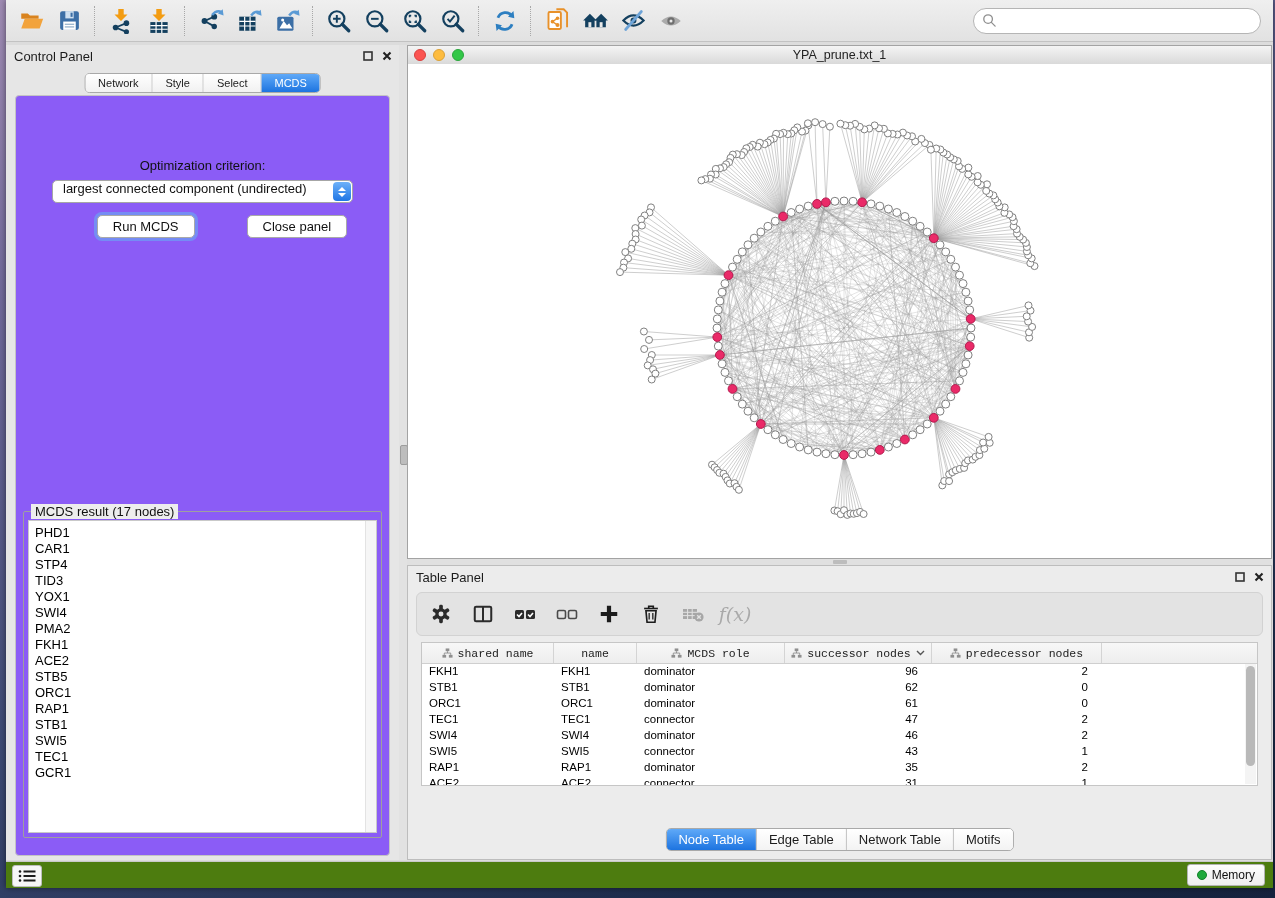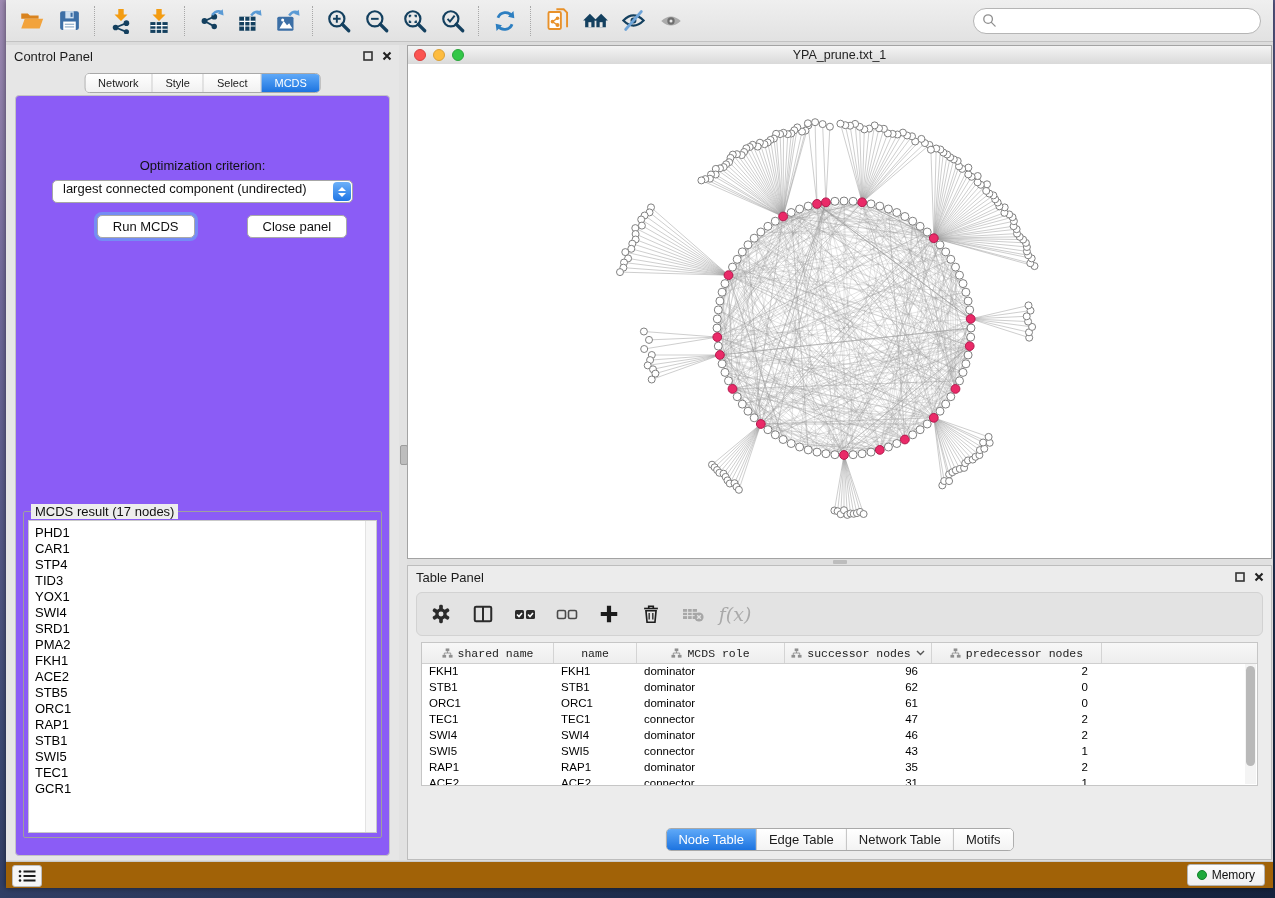--- a/index.html
+++ b/index.html
@@ -67,21 +67,21 @@
   .td{box-sizing:border-box;padding-left:7px;overflow:hidden;white-space:nowrap;}
   .td.num{text-align:right;padding-right:14px;padding-left:0;}
   .c0{width:132px;} .c1{width:83px;} .c2{width:148px;} .c3{width:147px;} .c4{width:170px;}
   .tscroll{position:absolute;right:1px;top:21px;bottom:1px;width:11px;background:#f4f4f4;}
   .tthumb{position:absolute;left:1px;top:2px;width:9px;height:100px;background:#b9b9b9;border-radius:5px;}
   .ttabs{position:absolute;left:50%;transform:translateX(-50%);bottom:8px;display:flex;border:1px solid #a9a9a9;border-radius:5px;overflow:hidden;background:#fdfdfd;}
   .ttab{padding:3px 12px;font-size:13px;color:#1c1c1c;background:linear-gradient(#ffffff,#f3f3f3);border-right:1px solid #bcbcbc;}
   .ttab:last-child{border-right:none;}
   .ttab.active{background:linear-gradient(#5fa9f8,#1d74e0);color:#fff;}
   
-  .statusbar{position:absolute;left:0;right:0;bottom:0;height:26px;background:#a16207;border-top:1px solid #c9c9c9;}
+  .statusbar{position:absolute;left:0;right:0;bottom:0;height:26px;background:#4d7c0f;border-top:1px solid #c9c9c9;}
   .listbtn{position:absolute;left:6px;top:3px;width:28px;height:20px;background:#f6f6f6;border:1px solid #bdbdbd;border-radius:3px;display:flex;align-items:center;justify-content:center;}
   .membtn{position:absolute;right:8px;top:2px;height:20px;background:linear-gradient(#fdfdfd,#eeeeee);border:1px solid #b3b3b3;border-radius:3px;display:flex;align-items:center;gap:5px;padding:0 9px;font-size:12px;color:#111;}
   .memdot{width:10px;height:10px;border-radius:50%;background:#1fa93c;border:1px solid #16822c;box-sizing:border-box;}
 </style>
 </head>
 <body>
 
 <div class="app">
 
   <div class="toolbar">
@@ -263,21 +263,20 @@
       </div>
       <div class="groupbox">
         <span class="grouplabel">MCDS result (17 nodes)</span>
         <div class="mcdslist">
             <div>PHD1</div>
             <div>CAR1</div>
             <div>STP4</div>
             <div>TID3</div>
             <div>YOX1</div>
             <div>SWI4</div>
-            <div>SRD1</div>
             <div>PMA2</div>
             <div>FKH1</div>
             <div>ACE2</div>
             <div>STB5</div>
             <div>ORC1</div>
             <div>RAP1</div>
             <div>STB1</div>
             <div>SWI5</div>
             <div>TEC1</div>
             <div>GCR1</div>

